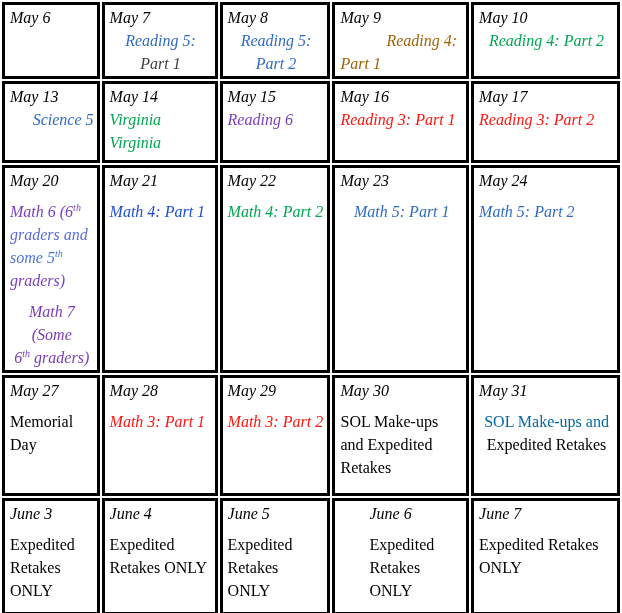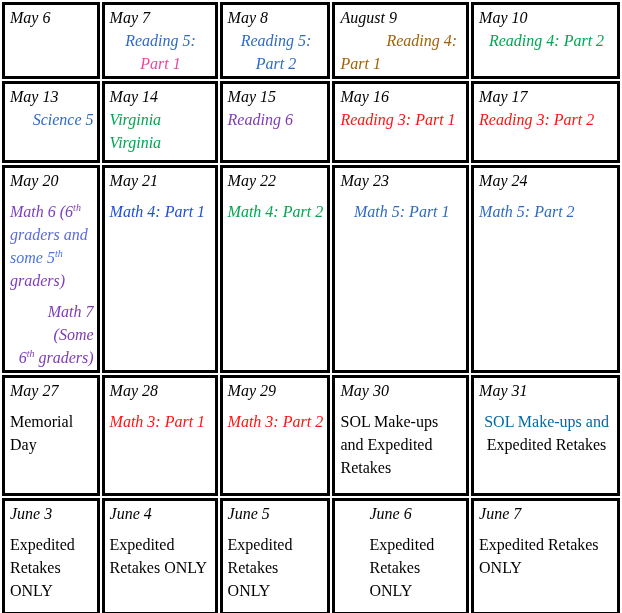--- a/index.html
+++ b/index.html
@@ -55,28 +55,28 @@
 
 <div class="page">
   <table class="cal">
     <tbody>
         <tr>
           <td style="width: 95px; height: 76px;">
             <div class="date">May 6</div>
           </td>
           <td style="width: 113px; height: 76px;">
             <div class="date">May 7</div>
-            <div class="event" style="text-align: center;"><span style="color: rgb(47, 107, 195);">Reading 5:</span><br><span style="color: #ec4899;">Part 1</span></div>
+            <div class="event" style="text-align: center;"><span style="color: rgb(47, 107, 195);">Reading 5:</span><br><span style="color: #404040;">Part 1</span></div>
           </td>
           <td style="width: 108px; height: 76px;">
             <div class="date">May 8</div>
             <div class="event" style="text-align: center;"><span style="color: rgb(47, 107, 195);">Reading 5:</span><br><span style="color: rgb(47, 107, 195);">Part 2</span></div>
           </td>
           <td style="width: 133px; height: 76px;">
-            <div class="date">August 9</div>
+            <div class="date">May 9</div>
             <div class="event" style="text-align: left;"><span style="color: #a16207; margin-left: 46px;">Reading 4: Part 1</span></div>
           </td>
           <td style="width: 145px; height: 76px;">
             <div class="date">May 10</div>
             <div class="event" style="text-align: center;"><span style="color: rgb(0, 166, 81);">Reading 4: Part 2</span></div>
           </td>
         </tr>
         <tr>
           <td style="width: 111px; height: 82px;">
             <div class="date">May 13</div>
@@ -96,21 +96,21 @@
           </td>
           <td style="width: 145px; height: 82px;">
             <div class="date">May 17</div>
             <div class="event" style="text-align: left;"><span style="color: rgb(251, 21, 17);">Reading 3: Part 2</span></div>
           </td>
         </tr>
         <tr>
           <td style="width: 111px; height: 206px;">
             <div class="date">May 20</div>
             <div class="event gap" style="text-align: left;"><span style="color: rgb(123, 63, 191);">Math 6 (6<sup>th</sup></span><br><span style="color: rgb(92, 107, 216);">graders and</span><br><span style="color: rgb(78, 116, 223);">some 5<sup>th</sup></span><br><span style="color: rgb(123, 63, 191);">graders)</span></div>
-            <div class="event gap" style="text-align: right;"><span style="color: rgb(125, 60, 181);">Math 7 (Some</span><br><span style="color: rgb(125, 60, 181);">6<sup>th</sup> graders)</span></div>
+            <div class="event gap" style="text-align: center;"><span style="color: rgb(125, 60, 181);">Math 7 (Some</span><br><span style="color: rgb(125, 60, 181);">6<sup>th</sup> graders)</span></div>
           </td>
           <td style="width: 113px; height: 206px;">
             <div class="date">May 21</div>
             <div class="event gap" style="text-align: left;"><span style="color: #1d4ed8;">Math 4: Part 1</span></div>
           </td>
           <td style="width: 108px; height: 206px;">
             <div class="date">May 22</div>
             <div class="event gap" style="text-align: left;"><span style="color: rgb(0, 166, 81);">Math 4: Part 2</span></div>
           </td>
           <td style="width: 133px; height: 206px;">

